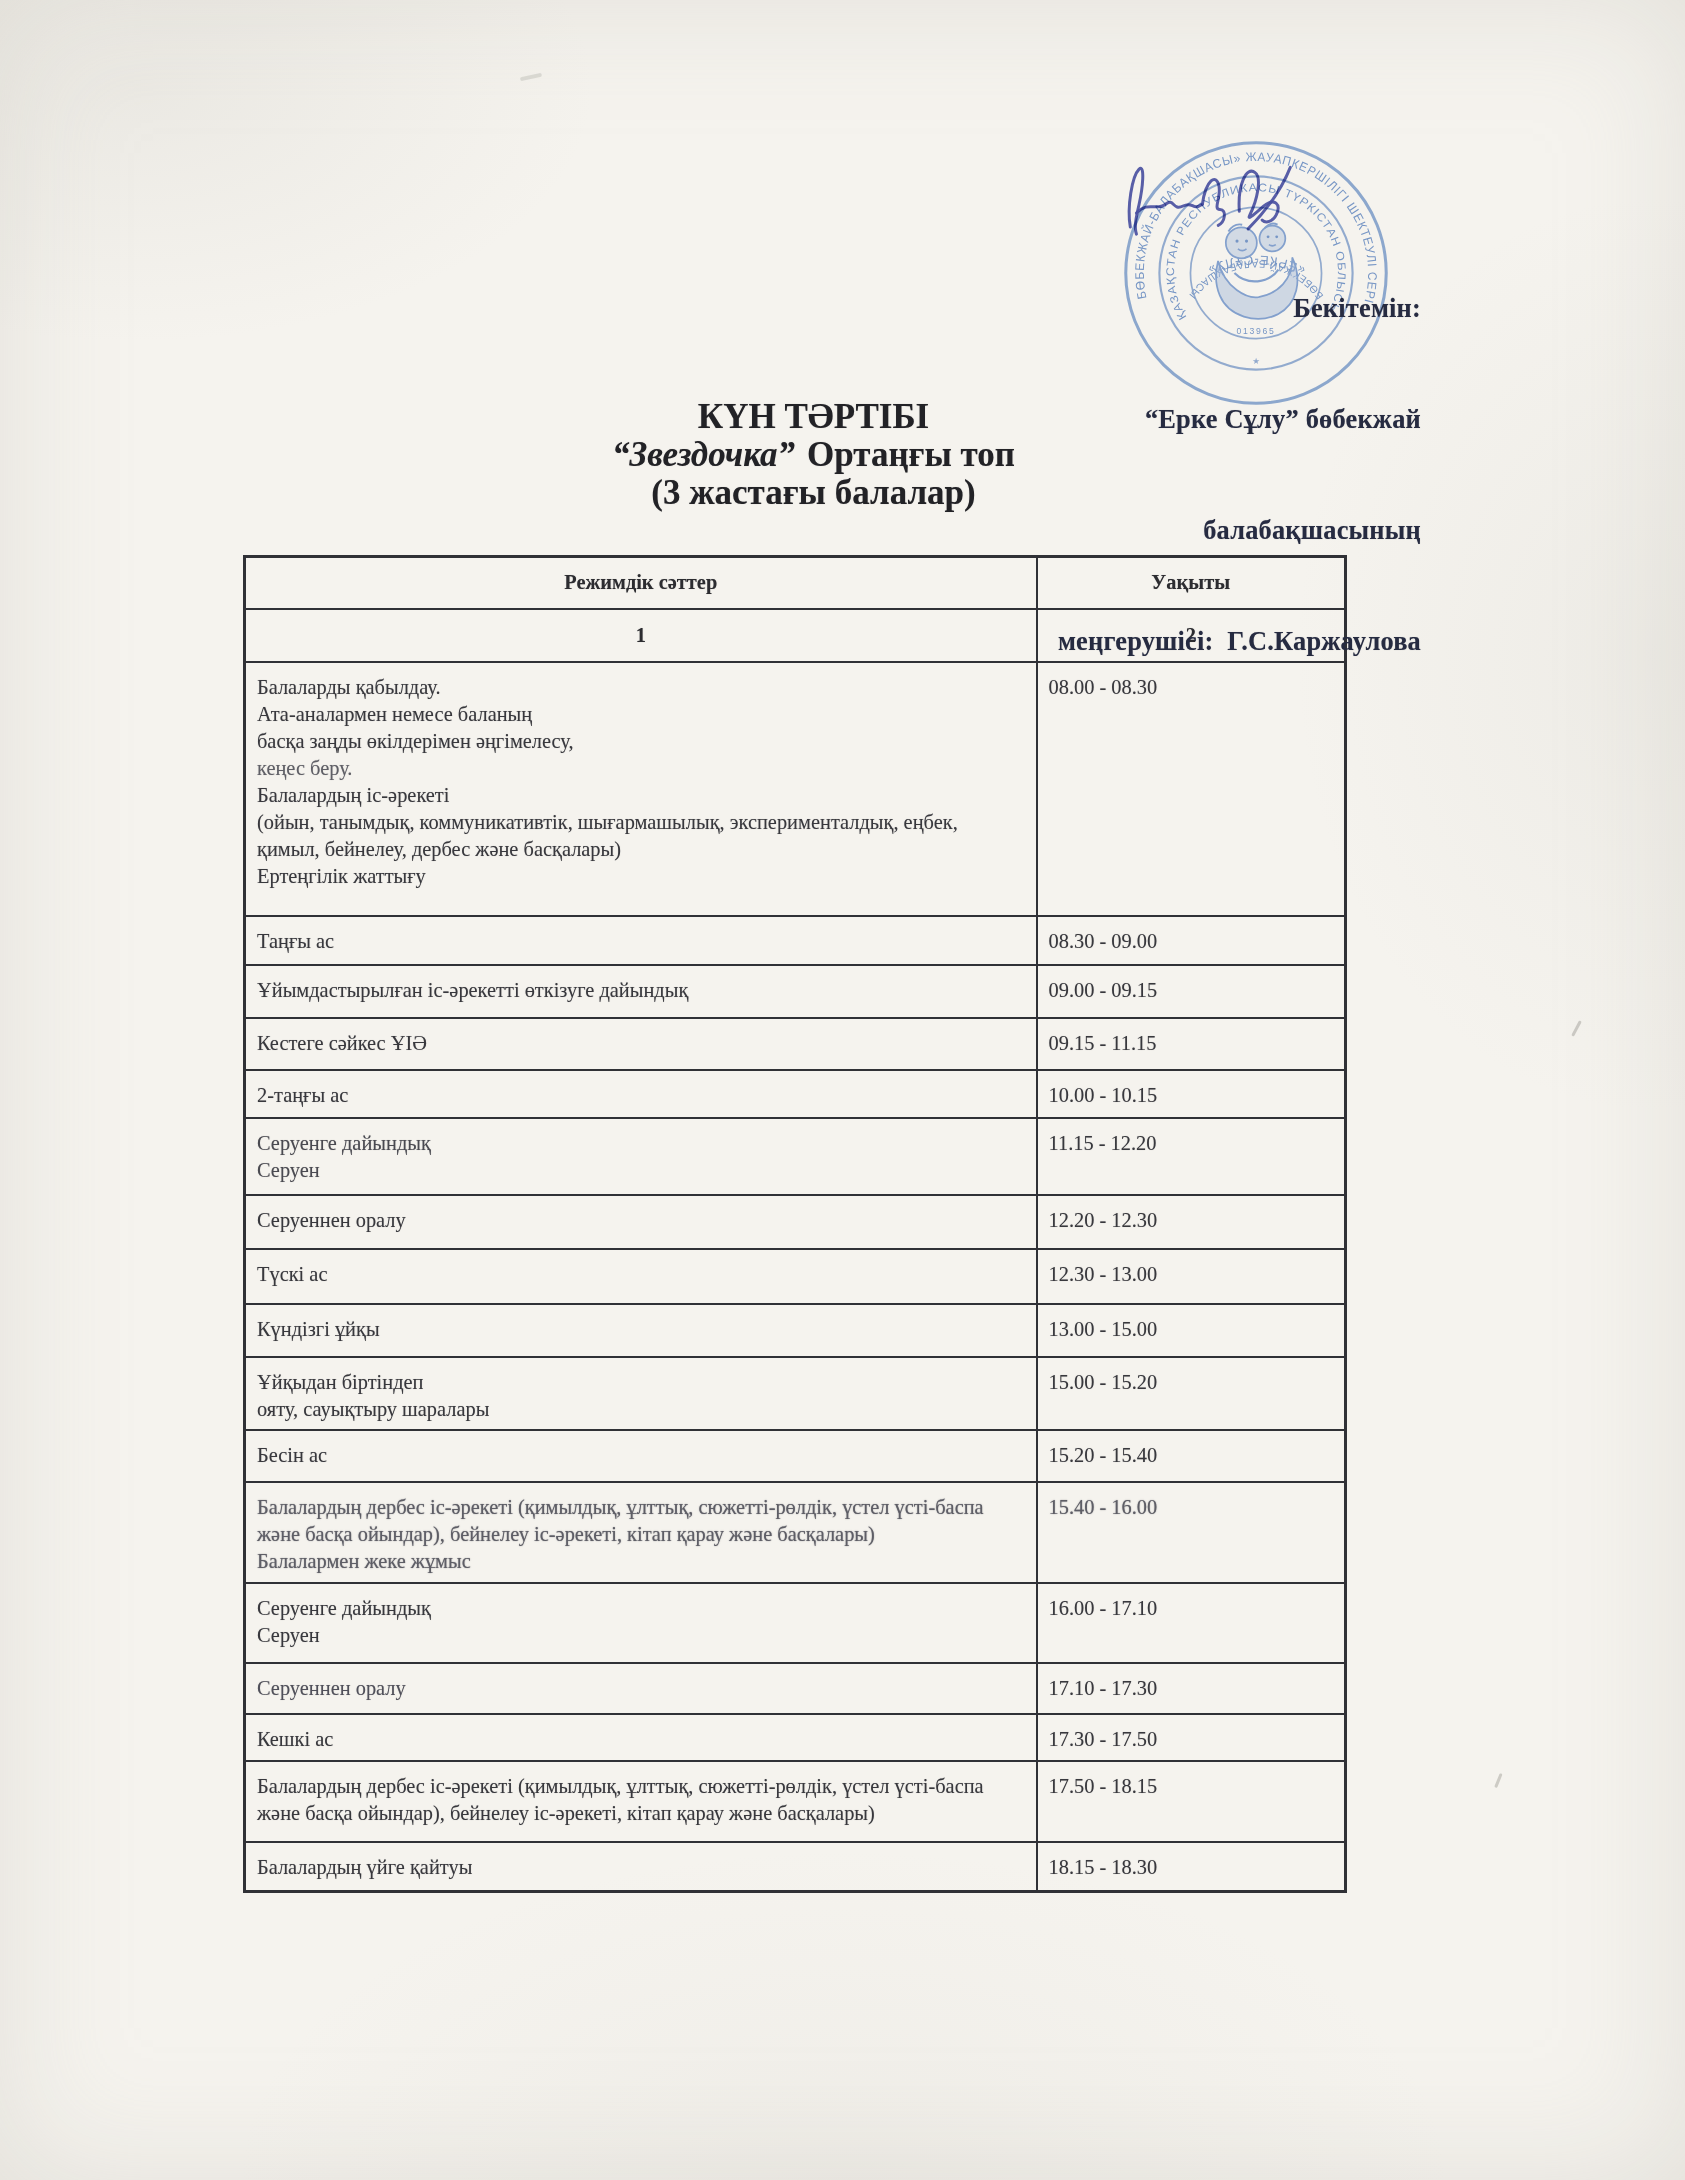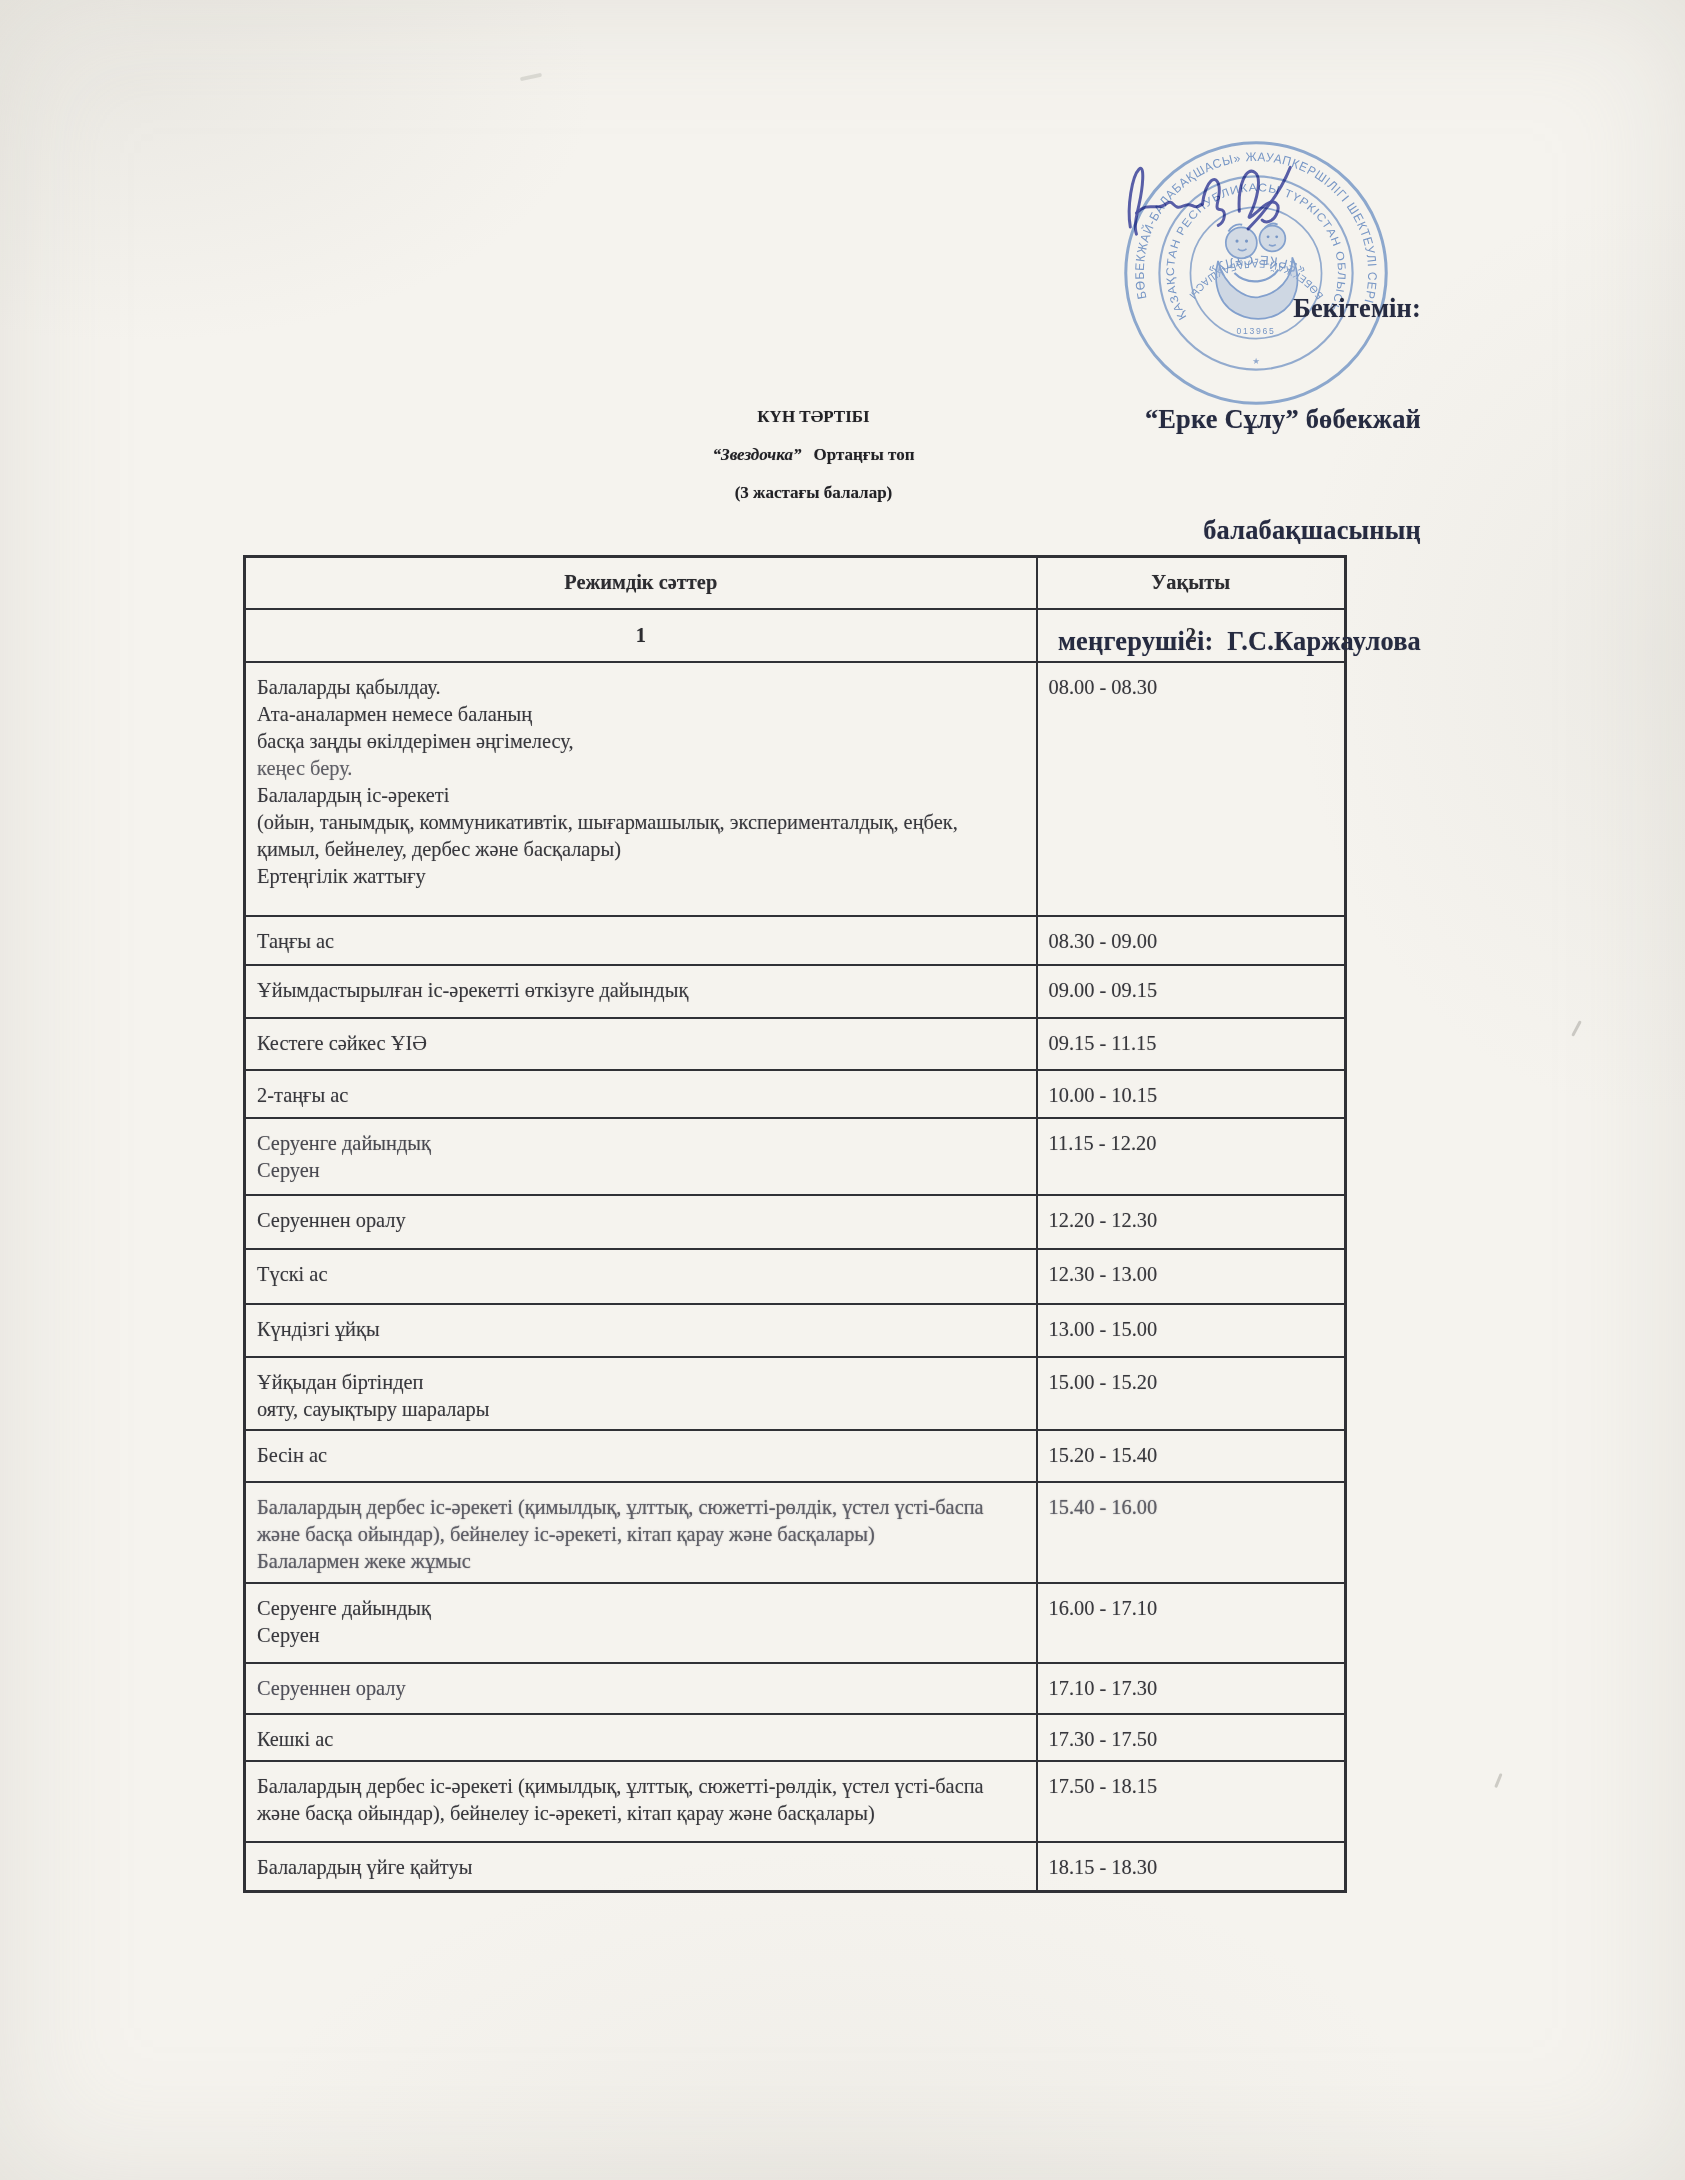--- a/index.html
+++ b/index.html
@@ -34,21 +34,21 @@
     text-align:right; font-weight:bold;
     font-size:26.4px; line-height:37px; letter-spacing:0.2px;
     color:#262b41; white-space:pre-wrap;
     text-shadow:0 0 0.9px rgba(40,45,70,.35);
     z-index:5;
   }
 
   
   .doc-title {
     position:absolute; top:398px; left:430px; width:767px;
-    text-align:center; font-weight:bold; font-size:17px; line-height:38px;
+    text-align:center; font-weight:bold; font-size:35px; line-height:38px;
     color:#222226; text-shadow:0 0 0.9px rgba(50,50,55,.35);
   }
   .doc-title .group-name { font-style:italic; }
   .doc-title .title-rest { margin-left:12px; }
 
   
   table.schedule {
     position:absolute; left:243px; top:555px; width:1101px;
     border-collapse:collapse; table-layout:fixed;
     border:3.4px solid #303136;

